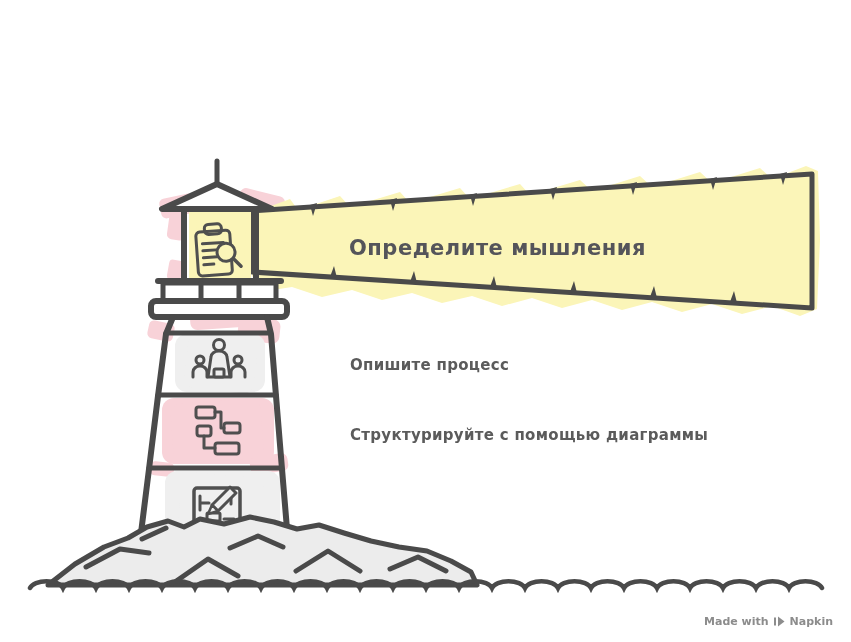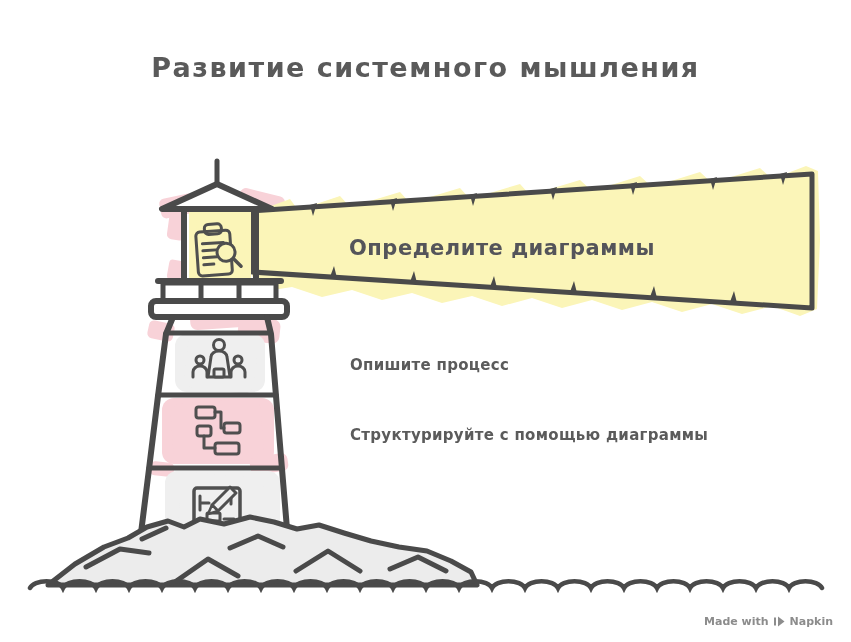--- a/index.html
+++ b/index.html
@@ -26,21 +26,20 @@
   .footer{
     position:absolute;right:18px;bottom:14px;display:flex;align-items:center;gap:5px;
     font-size:11px;font-weight:600;color:#8c8c8c;
   }
 </style>
 </head>
 <body>
 
 <div class="canvas">
 
-  <div class="title">Развитие системного мышления</div>
 
   <svg class="art" width="851" height="642" viewBox="0 0 851 642">
 
     <g fill="#f8d2d8">
       <rect x="160" y="196" width="34" height="20" rx="5" transform="rotate(-12 177 206)"></rect>
       <rect x="238" y="192" width="46" height="24" rx="6" transform="rotate(14 261 204)"></rect>
       <rect x="168" y="214" width="18" height="26" rx="5" transform="rotate(8 177 227)"></rect>
       <rect x="168" y="260" width="14" height="20" rx="4" transform="rotate(10 175 270)"></rect>
       <rect x="190" y="306" width="72" height="22" rx="7" transform="rotate(-4 226 317)"></rect>
       <rect x="148" y="322" width="26" height="18" rx="5" transform="rotate(12 161 331)"></rect>
@@ -153,21 +152,21 @@
         <path d="M296,571 L328,551 L360,571"></path>
         <path d="M390,569 L418,557 L446,571"></path>
         <path d="M142,539 L166,528"></path>
         <path d="M230,548 L258,536 L283,547"></path>
       </g>
     </g>
 
     <path d="M30,588 a17,9 0 0 1 33,0 a17,9 0 0 1 33,0 a17,9 0 0 1 33,0 a17,9 0 0 1 33,0 a17,9 0 0 1 33,0 a17,9 0 0 1 33,0 a17,9 0 0 1 33,0 a17,9 0 0 1 33,0 a17,9 0 0 1 33,0 a17,9 0 0 1 33,0 a17,9 0 0 1 33,0 a17,9 0 0 1 33,0 a17,9 0 0 1 33,0 a17,9 0 0 1 33,0 a17,9 0 0 1 33,0 a17,9 0 0 1 33,0 a17,9 0 0 1 33,0 a17,9 0 0 1 33,0 a17,9 0 0 1 33,0 a17,9 0 0 1 33,0 a17,9 0 0 1 33,0 a17,9 0 0 1 33,0 a17,9 0 0 1 33,0 a17,9 0 0 1 33,0" fill="none" stroke="#4a4a4a" stroke-width="4.5" stroke-linecap="round"></path>
   </svg>
 
-  <div class="beam-label">Определите диаграммы</div>
+  <div class="beam-label">Определите мышления</div>
 
   <div class="step-label step-2">Структурируйте с помощью диаграммы</div>
   <div class="step-label step-1">Опишите процесс</div>
 
   <div class="footer">
     <span>Made with</span>
     <svg width="11" height="11" viewBox="0 0 11 11">
       <rect x="0" y="1.5" width="2" height="8" fill="#8c8c8c"></rect>
       <polygon points="4,0.5 10.5,5.5 4,10.5" fill="#8c8c8c"></polygon>
     </svg>

